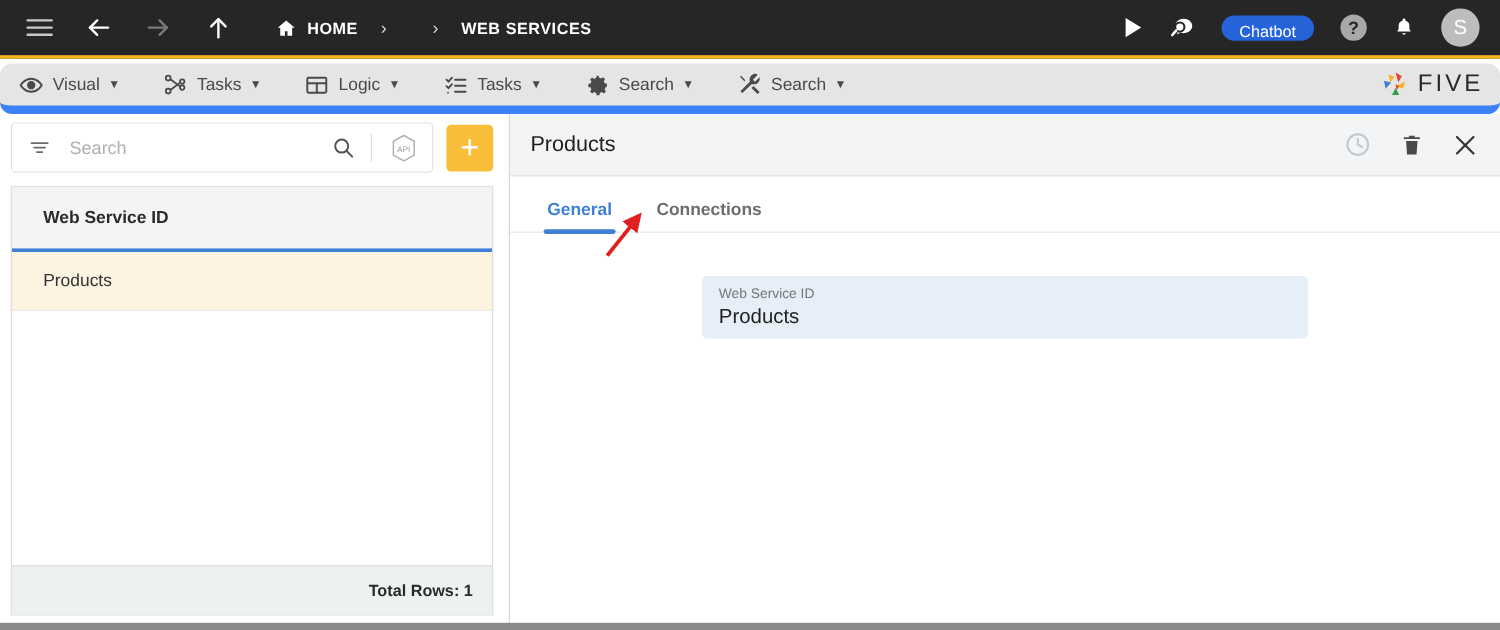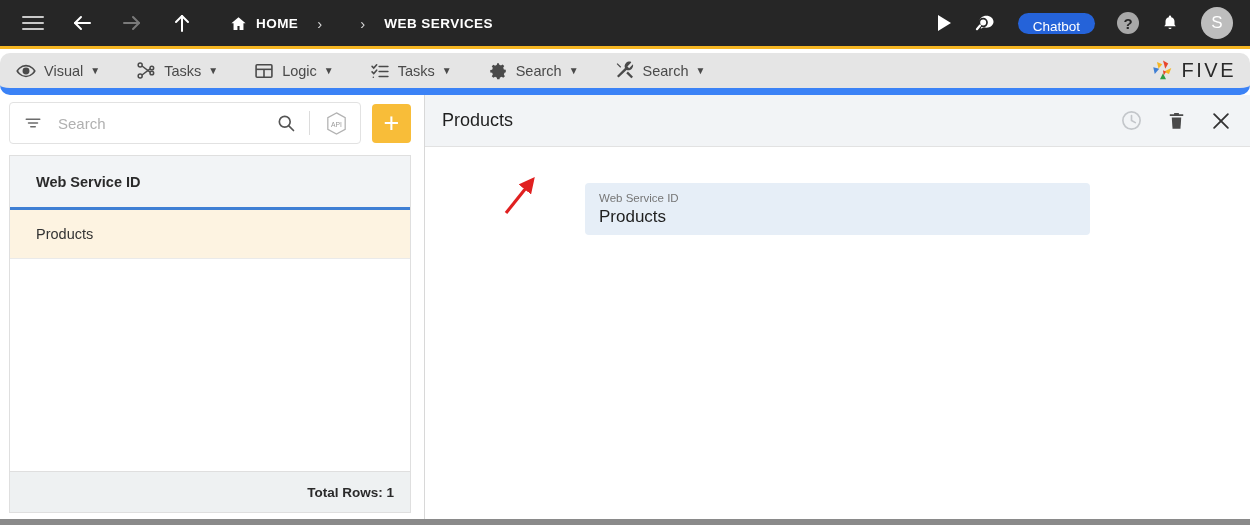--- a/index.html
+++ b/index.html
@@ -453,20 +453,24 @@
       </span>
       <span class="close-ico">
         <svg width="22" height="22" viewBox="0 0 24 24" stroke="#333" stroke-width="2" stroke-linecap="round">
           <line x1="4.5" y1="4.5" x2="19.5" y2="19.5"></line>
             <line x1="19.5" y1="4.5" x2="4.5" y2="19.5"></line>
         </svg>
       </span>
     </div>
   </div>
 
+  <div class="tabs">
+    <div class="tab active">General</div>
+    <div class="tab">Connections</div>
+  </div>
 
   <div class="form-area">
     <div class="field">
       <div class="field-label">Web Service ID</div>
       <div class="field-value">Products</div>
     </div>
   </div>
 </div>
 
 <svg class="annotation">

